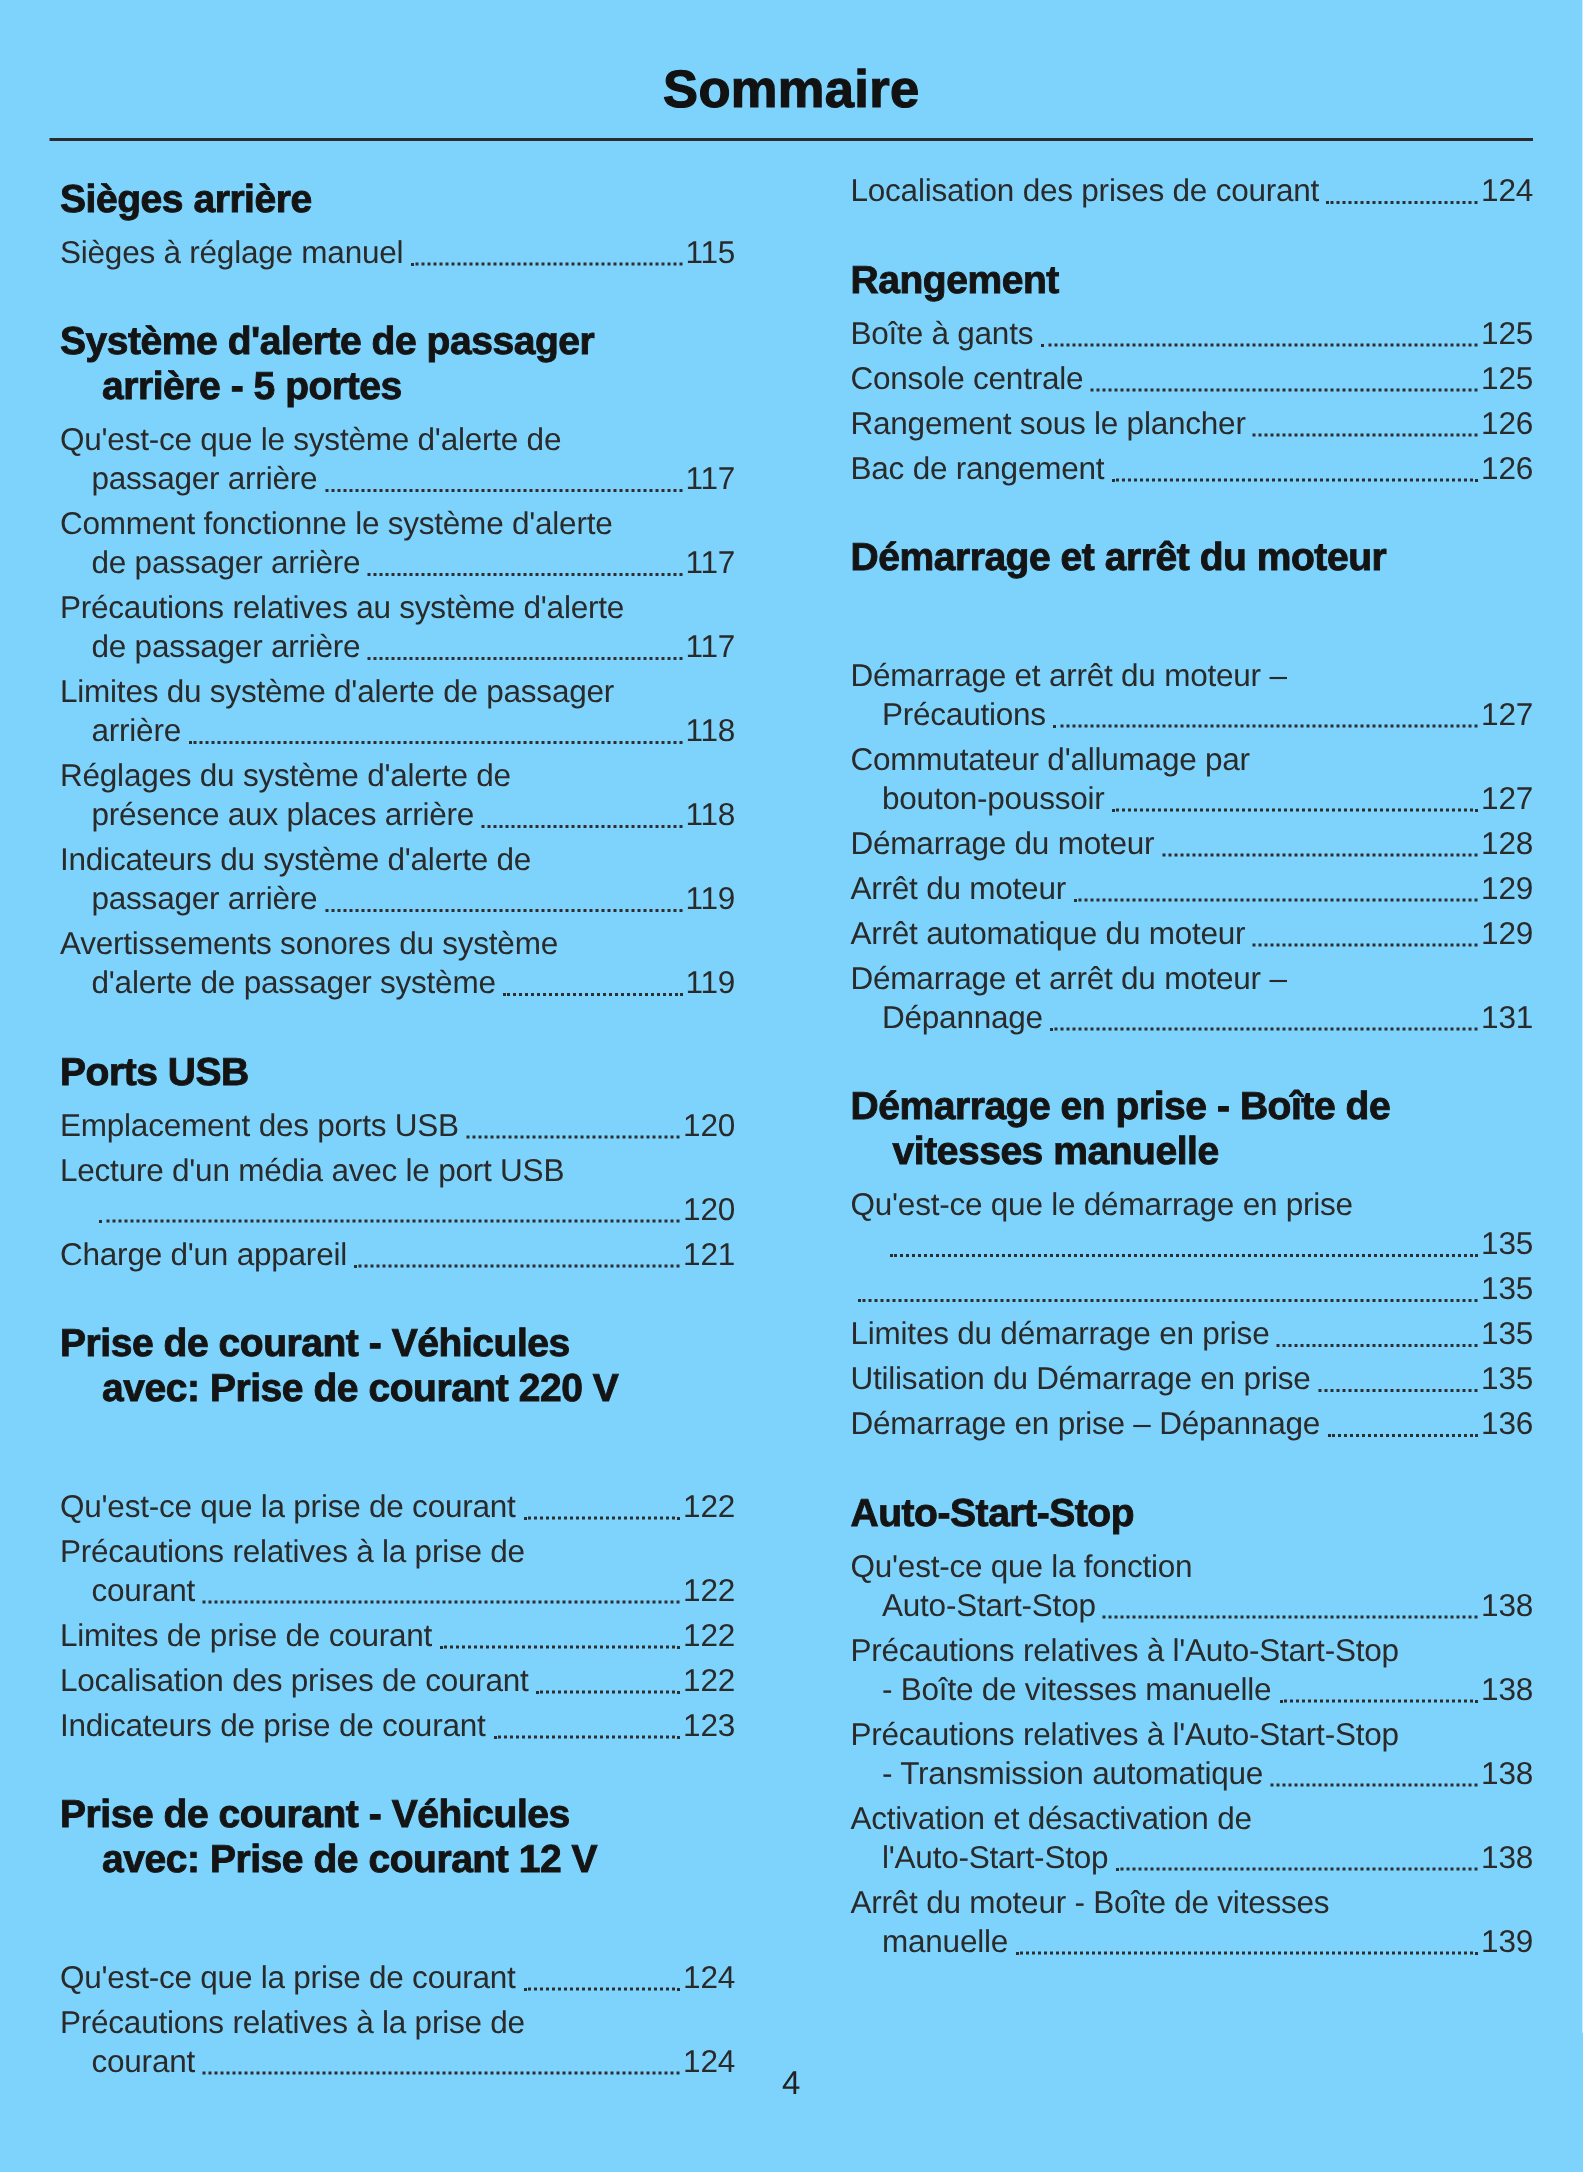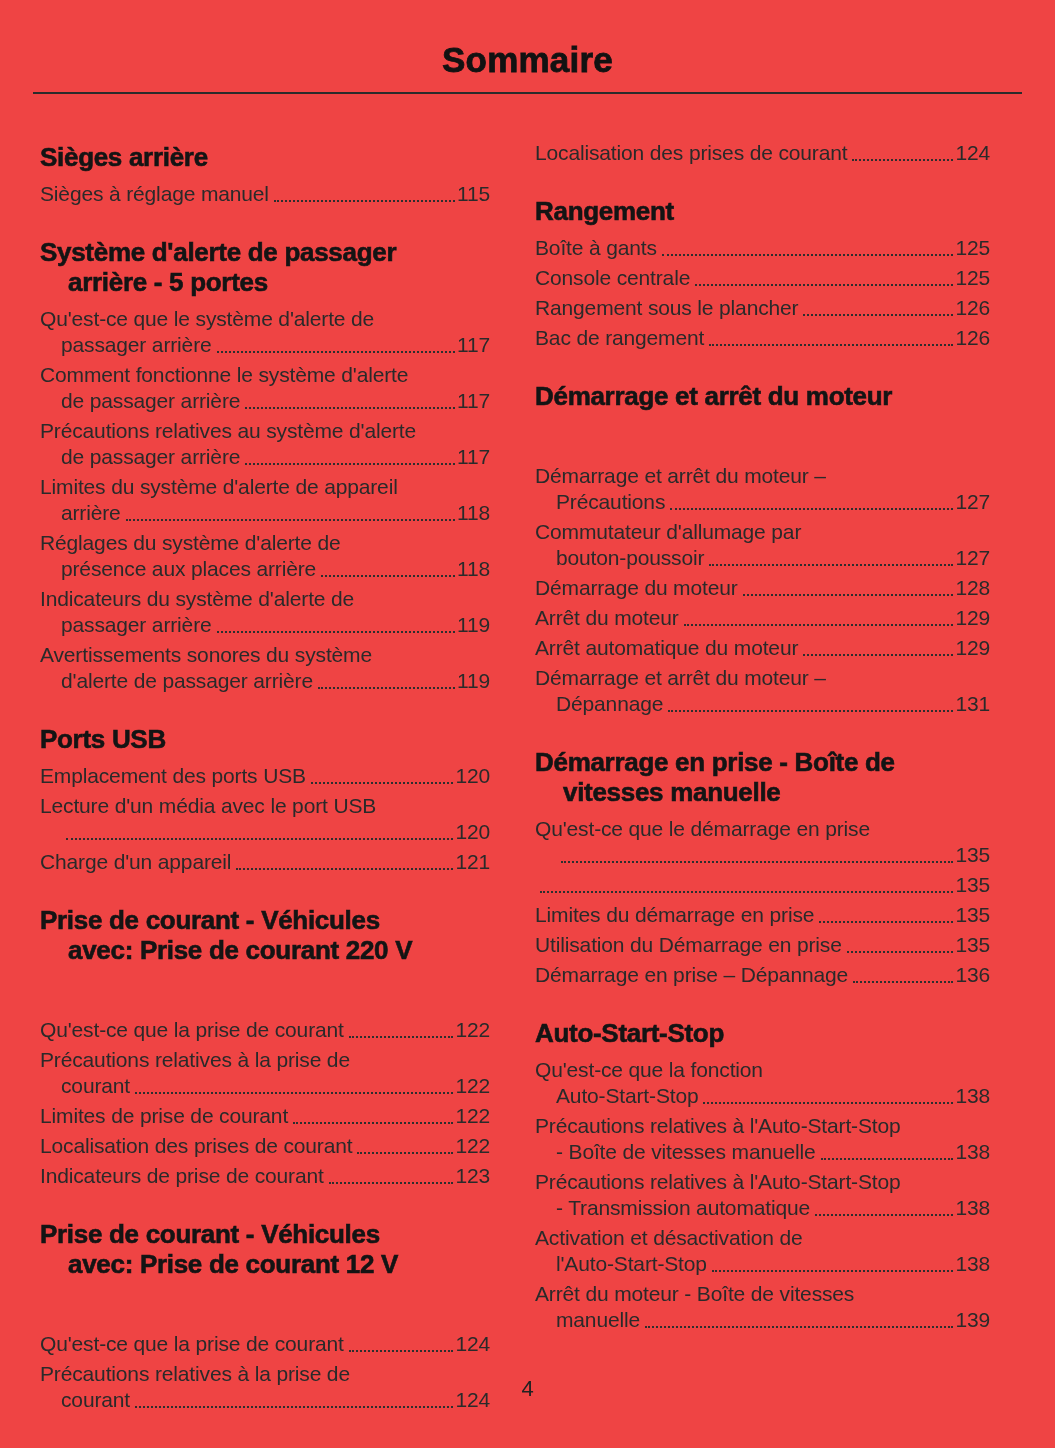--- a/index.html
+++ b/index.html
@@ -1,19 +1,19 @@
 <!DOCTYPE html>
 <html><head>
 <meta charset="utf-8">
 <style>
   html,body { margin:0; padding:0; background:#ffffff; }
   .page {
     position:relative;
     width:1055px; height:1448px;
-    background:#ef4444;
+    background:#7dd3fc;
     font-family:"Liberation Sans", sans-serif;
     color:#2a2a2a;
     box-sizing:border-box;
     padding:40px 33px 0 33px;
     overflow:hidden;
   }
   .page-title {
     text-align:center;
     font-size:35px;
     font-weight:700;
@@ -23,22 +23,23 @@
     line-height:40px;
   }
   .divider {
     border:none;
     border-top:2.5px solid #2b2b2b;
     margin:12px 0 0 0;
   }
   .columns {
     display:flex;
     gap:45px;
-    margin-top:46px;
+    margin-top:21px;
     padding-left:7px;
+    justify-content:space-between;
   }
   .toc-column { width:450px; flex:0 0 auto; }
   .toc-column.right { width:455px; }
 
   .section-title {
     font-size:26px;
     font-weight:700;
     color:#141414;
     -webkit-text-stroke:0.6px #141414;
     line-height:30px;
@@ -125,21 +126,21 @@
           </div>
           <div class="entry">
             <div class="entry-line">Précautions relatives au système d'alerte</div>
             <div class="entry-line last indent">
               <span class="entry-text">de passager arrière</span>
               <span class="dots"></span>
               <span class="page-num">117</span>
             </div>
           </div>
           <div class="entry">
-            <div class="entry-line">Limites du système d'alerte de appareil</div>
+            <div class="entry-line">Limites du système d'alerte de passager</div>
             <div class="entry-line last indent">
               <span class="entry-text">arrière</span>
               <span class="dots"></span>
               <span class="page-num">118</span>
             </div>
           </div>
           <div class="entry">
             <div class="entry-line">Réglages du système d'alerte de</div>
             <div class="entry-line last indent">
               <span class="entry-text">présence aux places arrière</span>
@@ -151,21 +152,21 @@
             <div class="entry-line">Indicateurs du système d'alerte de</div>
             <div class="entry-line last indent">
               <span class="entry-text">passager arrière</span>
               <span class="dots"></span>
               <span class="page-num">119</span>
             </div>
           </div>
           <div class="entry">
             <div class="entry-line">Avertissements sonores du système</div>
             <div class="entry-line last indent">
-              <span class="entry-text">d'alerte de passager arrière</span>
+              <span class="entry-text">d'alerte de passager système</span>
               <span class="dots"></span>
               <span class="page-num">119</span>
             </div>
           </div>
         </div>
         <div class="section-title">
           <div class="title-line">Ports USB</div>
         </div>
         <div class="entries">
           <div class="entry">

